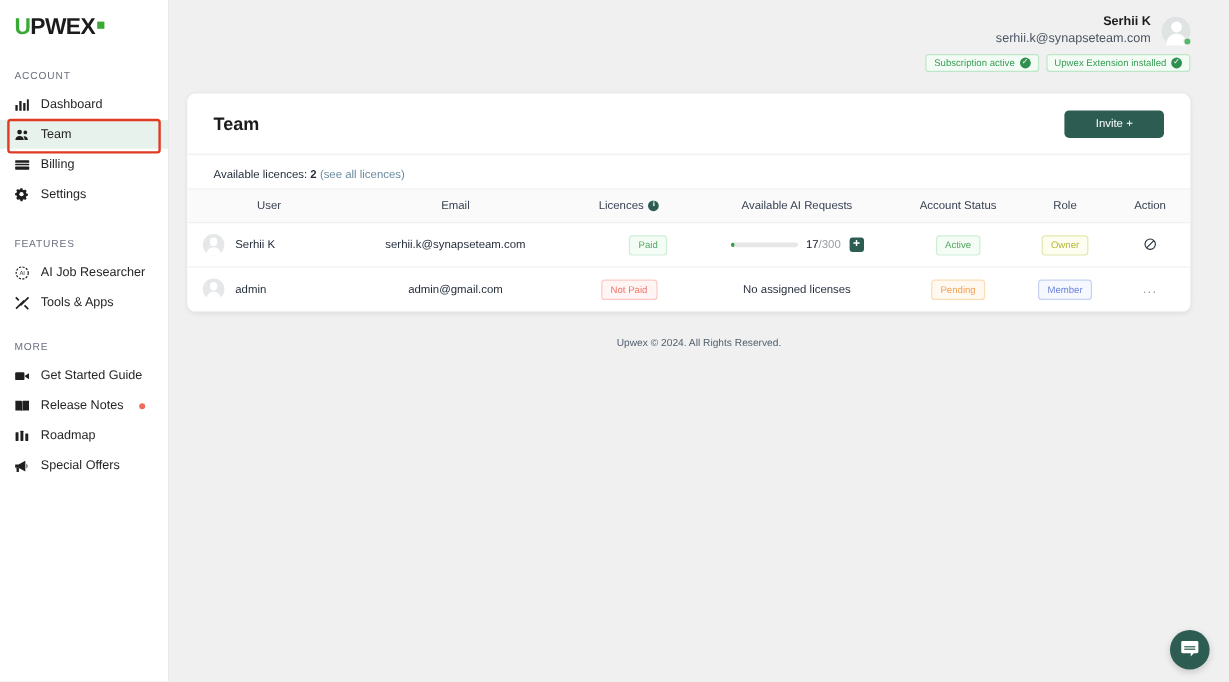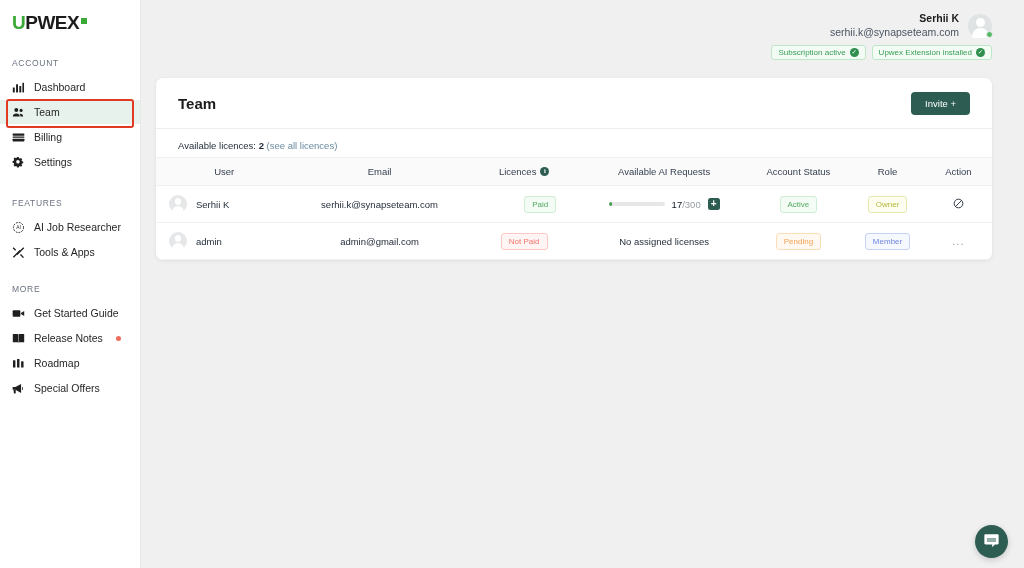--- a/index.html
+++ b/index.html
@@ -136,21 +136,21 @@
   }
   .card-head {
     display: flex; align-items: center; justify-content: space-between;
     padding: 14px 22px 13px 22px;
     border-bottom: 1px solid #eeeeee;
   }
   .card-title { font-size: 15px; font-weight: 700; color: #1b1b1b; }
   .invite-btn {
     background: #2d5d52; color: #ffffff;
     font-size: 9.5px; font-weight: 400;
-    padding: 6px 14px; border: none; border-radius: 4px;
+    padding: 6px 26px; border: none; border-radius: 4px;
     cursor: pointer; font-family: inherit;
   }
   .licences-line {
     padding: 11px 22px 6px 22px;
     font-size: 9.5px; color: #1f2937;
   }
   .licences-line b { font-weight: 700; }
   .licences-line a { color: #6b8a9e; text-decoration: none; cursor: pointer; }
 
   
@@ -505,20 +505,21 @@
             </td>
             <td class="col-action">
               <span class="dots">...</span>
             </td>
           </tr>
 
         </tbody>
       </table>
     </section>
 
+    <div class="footer">Upwex © 2024. All Rights Reserved.</div>
 
     <button class="chat-btn">
       <span>
         <svg width="17" height="17" viewBox="0 0 20 20" fill="#ffffff">
             <path d="M3 2.6h14c.8 0 1.4.6 1.4 1.4v9.2c0 .8-.6 1.4-1.4 1.4h-3.1l-3 3.2v-3.2H3c-.8 0-1.4-.6-1.4-1.4V4c0-.8.6-1.4 1.4-1.4z"></path>
             <rect x="4.6" y="10" width="10.8" height="1.2" fill="#2d5d52"></rect>
             <rect x="4.6" y="7.6" width="10.8" height="1.2" fill="#2d5d52"></rect>
           </svg>
       </span>
     </button>

